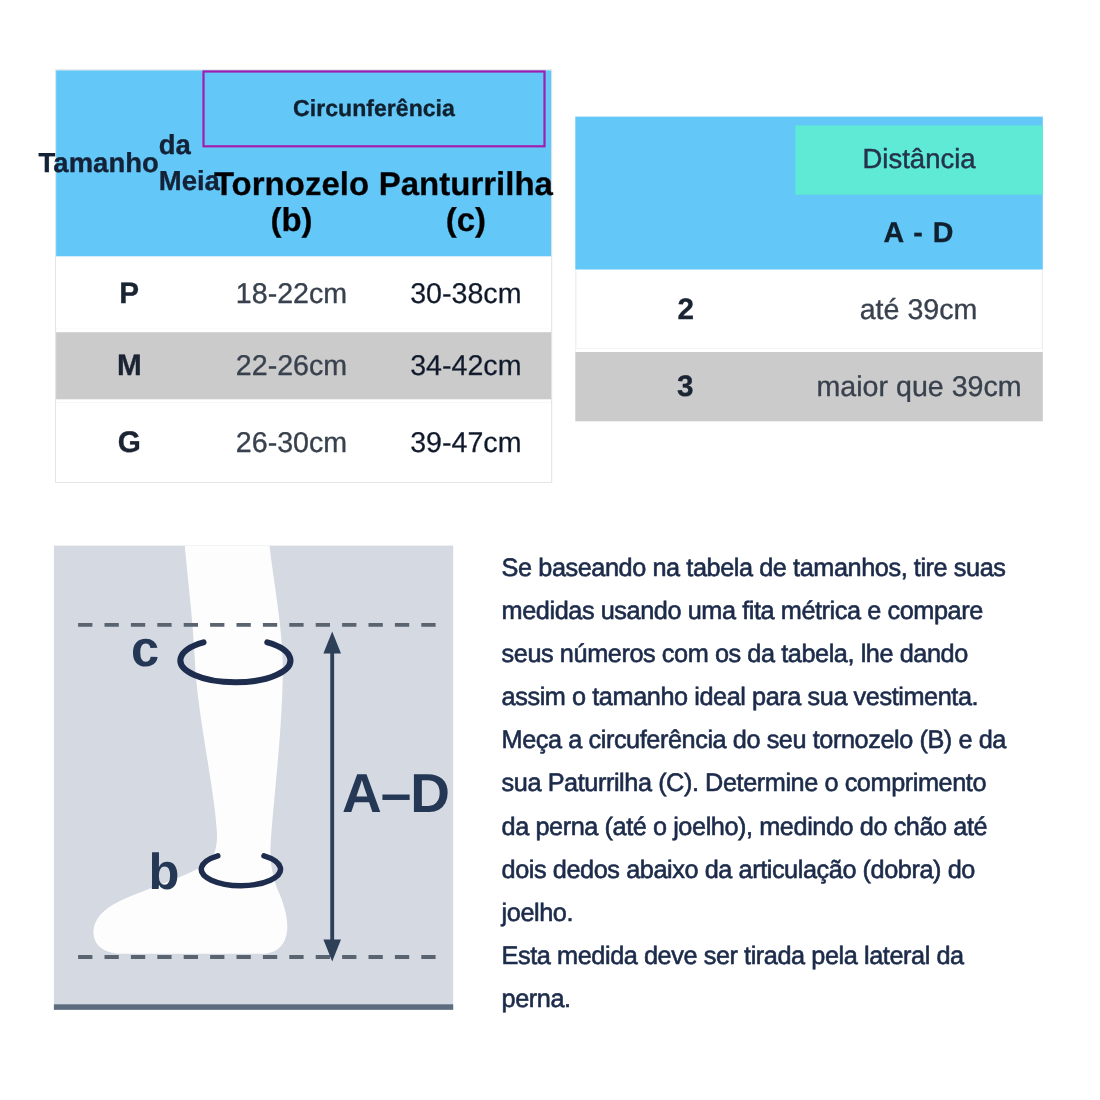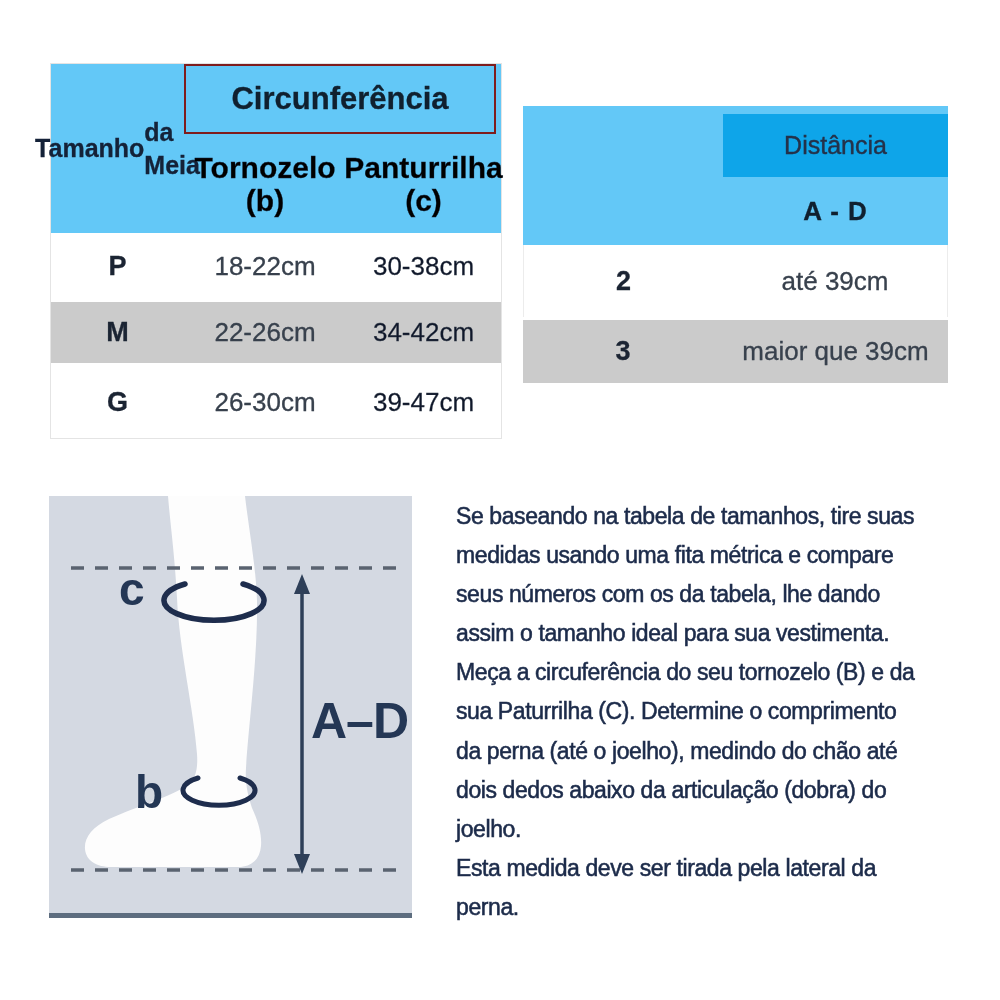--- a/index.html
+++ b/index.html
@@ -5,42 +5,42 @@
   html,body{margin:0;padding:0;background:#ffffff;}
   .page{position:relative;width:1000px;height:1000px;background:#ffffff;overflow:hidden;
         font-family:"Liberation Sans","DejaVu Sans",sans-serif;}
 
   
   .lt{position:absolute;left:50px;top:63px;width:450px;height:374px;border:1px solid #e4e4e4;box-sizing:content-box;}
   .lt-header{position:relative;height:169px;background:#63c8f7;}
   .lt-col1{position:absolute;left:0;top:0;width:133px;height:169px;display:flex;flex-direction:row;
            align-items:center;justify-content:center;color:#142238;font-weight:700;font-size:25px;line-height:33px;
            -webkit-text-stroke:0.3px #142238;}
-  .lt-circ{position:absolute;left:133px;top:0;width:308px;height:66px;border:2px solid #7f1d1d;
-           display:flex;align-items:center;justify-content:center;color:#10202f;font-weight:700;font-size:31px;
+  .lt-circ{position:absolute;left:133px;top:0;width:308px;height:66px;border:2px solid #a21caf;
+           display:flex;align-items:center;justify-content:center;color:#10202f;font-weight:700;font-size:21px;
            -webkit-text-stroke:0.3px #10202f;}
   .lt-sub{position:absolute;left:133px;top:70px;width:317px;height:99px;display:flex;}
   .lt-sub .cell{display:flex;flex-direction:column;align-items:center;justify-content:center;
            color:#000000;font-weight:700;font-size:30px;line-height:33px;-webkit-text-stroke:0.3px #142238;}
   .lt-sub .c2{width:162px;} .lt-sub .c3{width:155px;}
   .lt-row{display:flex;align-items:center;box-sizing:border-box;}
   .lt-row .cell{display:flex;align-items:center;justify-content:center;}
   .lt-row .c1{width:133px;font-weight:700;font-size:27px;color:#1b2433;-webkit-text-stroke:0.3px #1b2433;}
   .lt-row .c2{width:162px;font-size:26px;color:#38414d;text-align:right;-webkit-text-stroke:0.3px #38414d;}
   .lt-row .c3{width:155px;font-size:26px;color:#0f172a;-webkit-text-stroke:0.3px #38414d;}
   .row-p{height:66px;background:#ffffff;}
   .row-m{height:67px;background:#cbcbcb;border-top:3px solid #ffffff;border-bottom:3px solid #ffffff;}
   .row-g{height:72px;background:#ffffff;}
 
   
   .rt{position:absolute;left:523px;top:106px;width:425px;height:277px;}
   .rt-header{position:relative;height:139px;background:#63c8f7;}
   .rt-col1{position:absolute;left:0;top:0;width:200px;height:139px;display:flex;align-items:center;justify-content:center;
            color:#142238;font-weight:700;font-size:26px;-webkit-text-stroke:0.3px #142238;}
-  .rt-dist{position:absolute;left:200px;top:8px;width:225px;height:63px;background:#0ea5e9;
+  .rt-dist{position:absolute;left:200px;top:8px;width:225px;height:63px;background:#5eead4;
            display:flex;align-items:center;justify-content:center;color:#24324a;font-size:25px;
            -webkit-text-stroke:0.4px #24324a;}
   .rt-ad{position:absolute;left:200px;top:71px;width:225px;height:68px;display:flex;align-items:center;justify-content:center;
            color:#10202f;font-weight:700;font-size:26px;letter-spacing:1px;-webkit-text-stroke:0.3px #10202f;}
   .rt-row{display:flex;align-items:center;box-sizing:border-box;}
   .rt-row .c1{width:200px;display:flex;align-items:center;justify-content:center;font-weight:700;font-size:27px;
            color:#1b2433;-webkit-text-stroke:0.3px #1b2433;}
   .rt-row .c2{width:225px;display:flex;align-items:center;justify-content:center;font-size:26px;color:#38414d;
            -webkit-text-stroke:0.3px #38414d;}
   .rt-row2{height:72px;background:#ffffff;border-left:1px solid #ececec;border-right:1px solid #ececec;}

